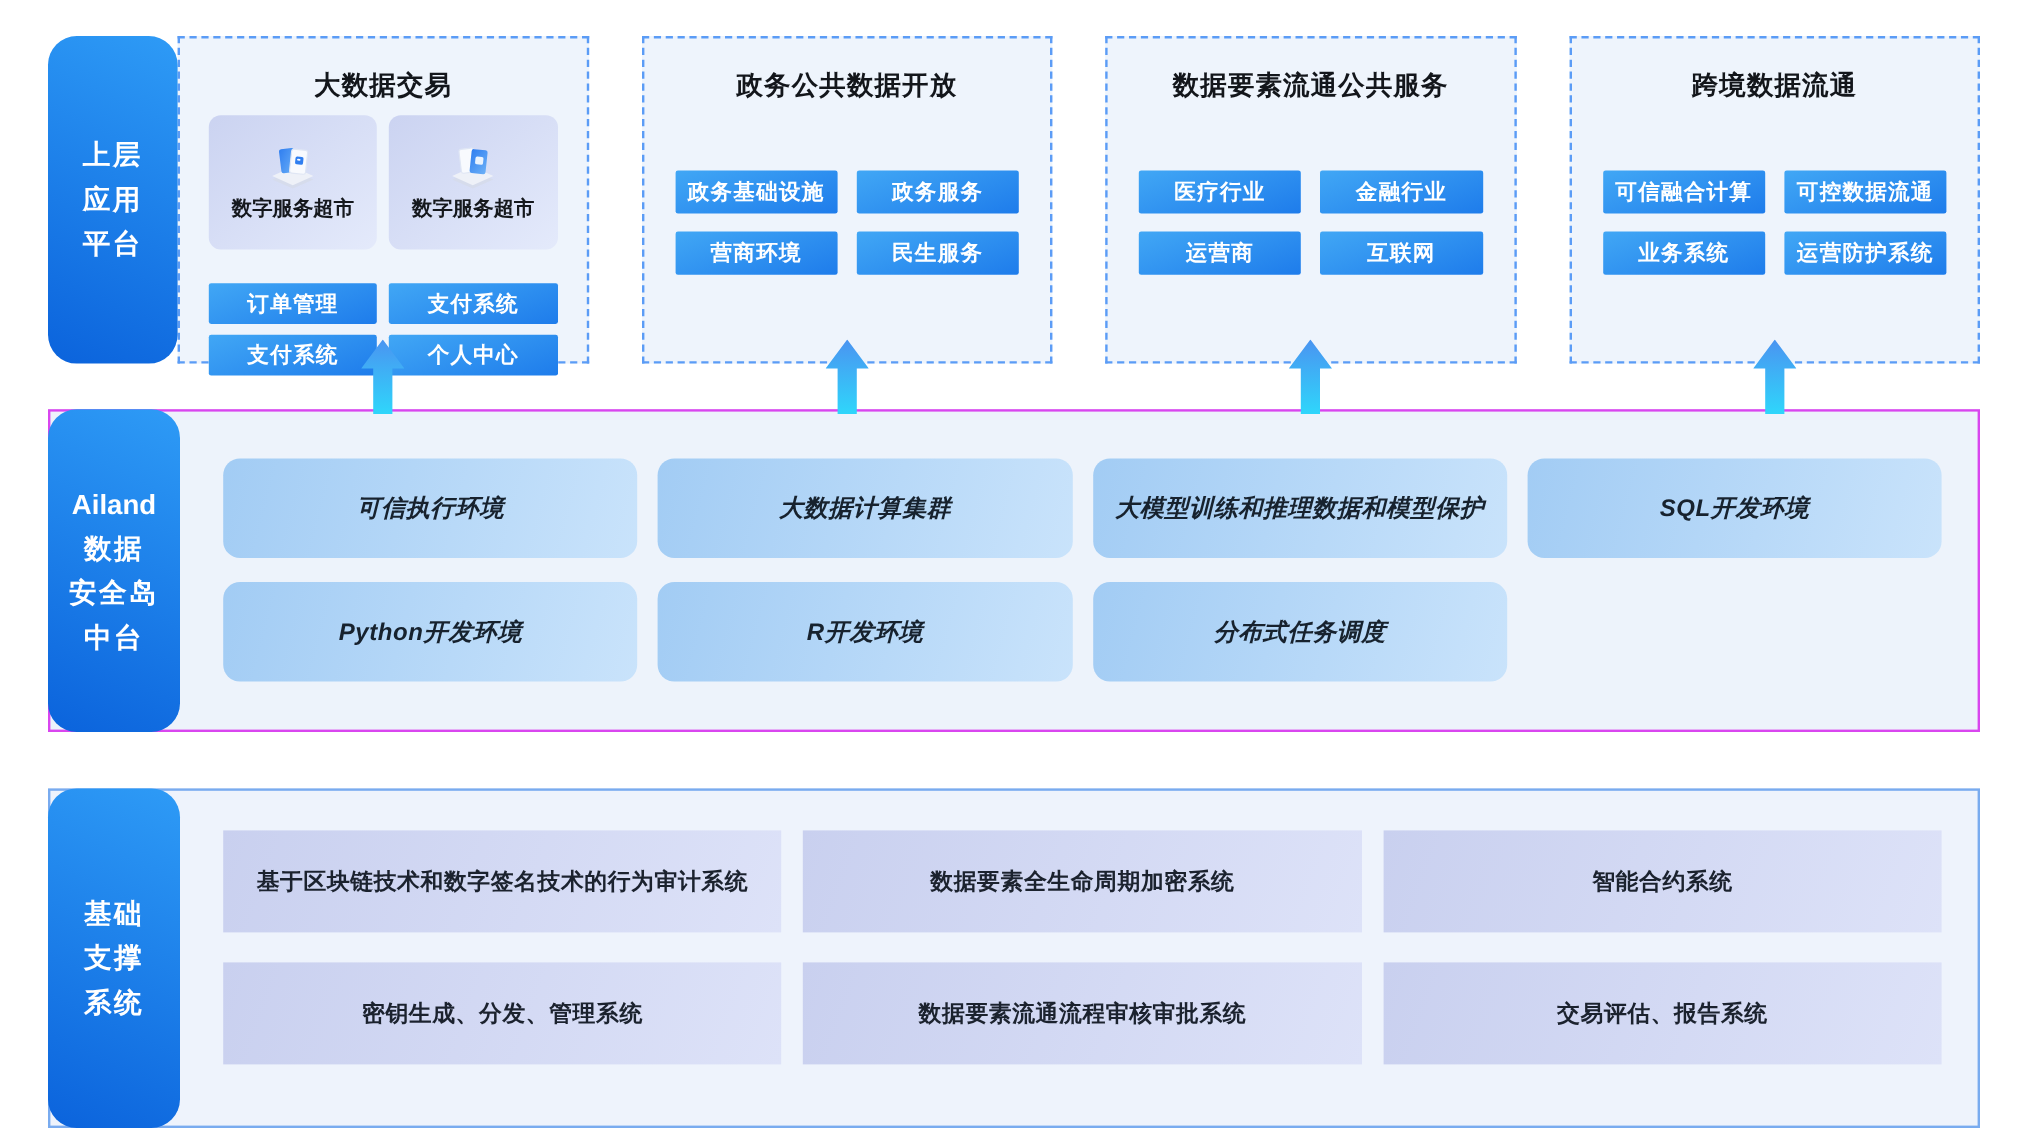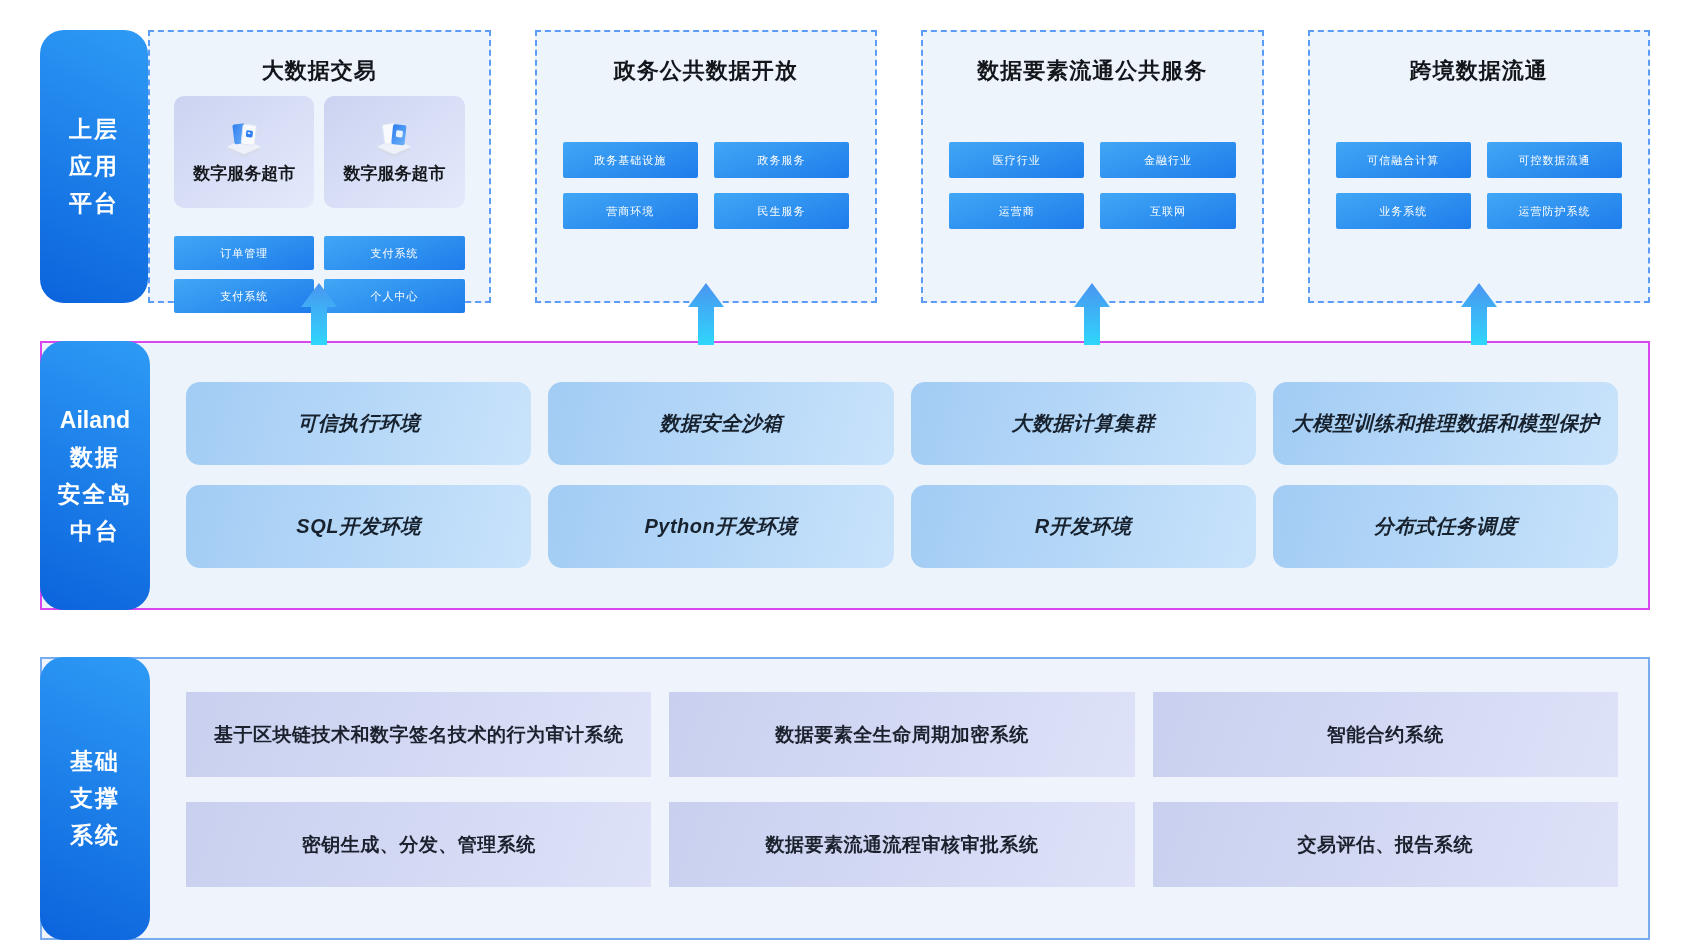--- a/index.html
+++ b/index.html
@@ -31,21 +31,21 @@
     flex:1; height:112px; border-radius:10px;
     background:linear-gradient(140deg,#cbd3f1 0%,#e4eafb 100%);
     display:flex; flex-direction:column; align-items:center; justify-content:center;
   }
   .app-card .card-label { font-size:17px; font-weight:700; color:#15181d; margin-top:1px; }
   .card-icon { width:46px; height:42px; display:block; }
   .btn-grid { display:grid; grid-template-columns:1fr 1fr; gap:9px 10px; padding:16px 24px; margin-top:12px; }
   .btn-grid.spaced { margin-top:56px; gap:15px 16px; padding:0 26px; }
   .chip {
     height:34px; display:flex; align-items:center; justify-content:center;
-    color:#ffffff; font-size:11px; font-weight:400; letter-spacing:1px;
+    color:#ffffff; font-size:18px; font-weight:700; letter-spacing:1px;
     border-radius:2px;
     background:linear-gradient(160deg,#41a7f5 0%,#1e7ceb 100%);
     white-space:nowrap;
   }
   .btn-grid.spaced .chip { height:36px; }
   .up-arrow {
     position:absolute; bottom:-44px; left:50%; transform:translateX(-50%);
     width:36px; height:62px; z-index:5;
   }
 
@@ -197,21 +197,20 @@
 
   <section class="section-mid">
     <div class="side-label">
       <div class="en">Ailand</div>
       <div>数据</div>
       <div>安全岛</div>
       <div>中台</div>
     </div>
     <div class="mid-content">
       <div class="mid-box">可信执行环境</div>
-      <div class="mid-box">数据安全沙箱</div>
       <div class="mid-box">大数据计算集群</div>
       <div class="mid-box">大模型训练和推理数据和模型保护</div>
       <div class="mid-box">SQL开发环境</div>
       <div class="mid-box">Python开发环境</div>
       <div class="mid-box">R开发环境</div>
       <div class="mid-box">分布式任务调度</div>
     </div>
   </section>
 
   <section class="section-bottom">

